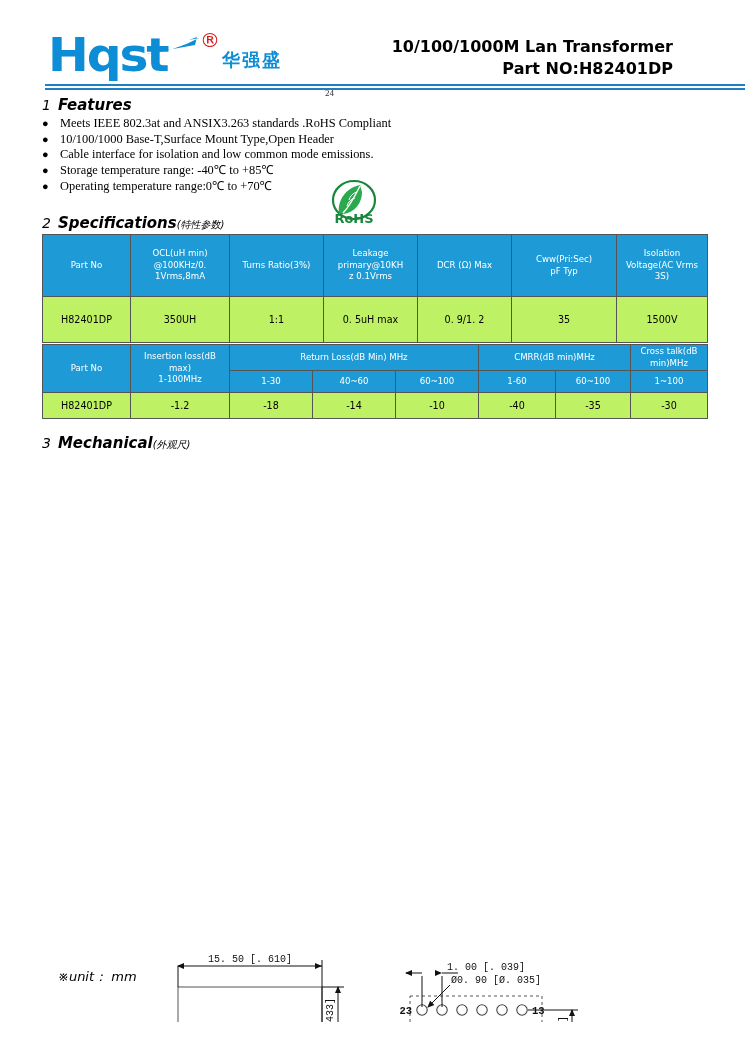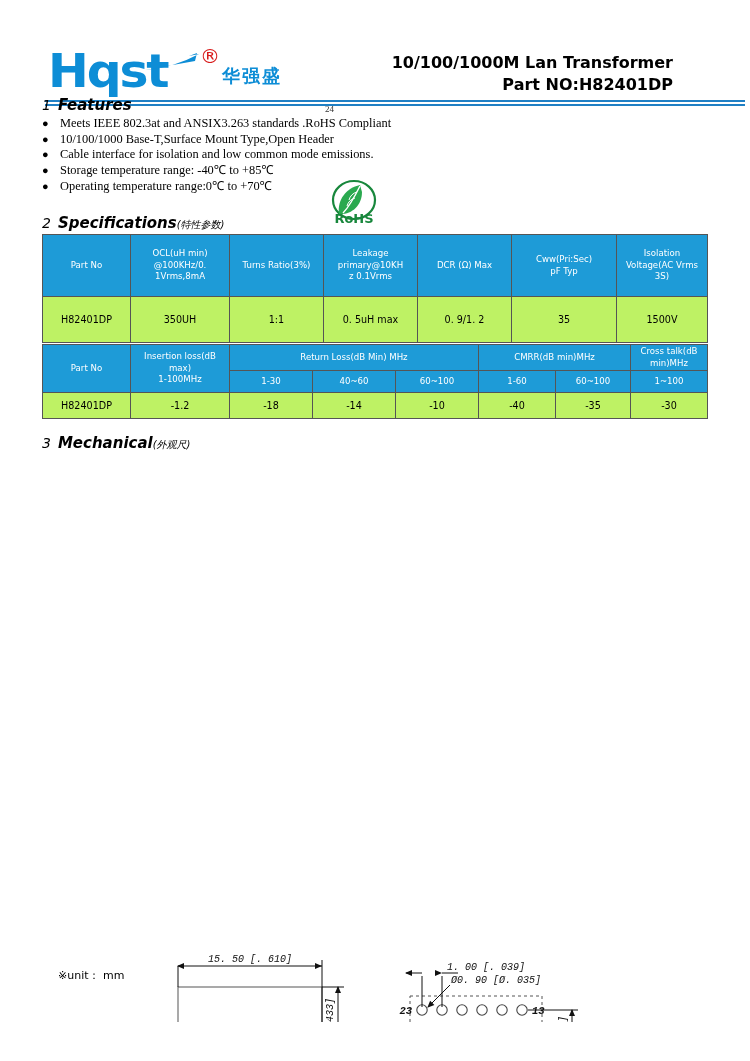--- a/index.html
+++ b/index.html
@@ -10,21 +10,21 @@
   body {
     width: 750px; height: 1061px;
     position: relative;
     font-family: "Liberation Serif", serif;
     color: #000;
     overflow: hidden;
   }
 
   
   .header {
-    position: absolute; left: 0; top: 0; width: 691px; height: 92px; margin-top: 16px;
+    position: absolute; left: 0; top: 0; width: 691px; height: 92px;
   }
   .logo-wrap {
     position: absolute; left: 48px; top: 28px; width: 310px; height: 60px;
   }
   .logo-hqst {
     font-family: "DejaVu Sans", sans-serif;
     font-weight: bold;
     font-size: 46px;
     letter-spacing: -2px;
     color: #0d8dd6;
@@ -136,26 +136,27 @@
   table.spec td {
     background: #bef264;
     color: #000;
     font-size: 9.6px;
   }
   #spec-table-1 { left: 42px; top: 234px; width: 665px; }
   #spec-table-2 { left: 42px; top: 344px; width: 665px; }
 
   
   .mech {
-    position: absolute; left: 0; top: 462px; width: 608px; height: 560px; font-style: italic;
+    position: absolute; left: 0; top: 462px; width: 608px; height: 560px;
   }
   .unit-note {
     position: absolute; left: 58px; top: 968px;
     font-family: "DejaVu Sans", sans-serif;
-    font-size: 11px;
+    font-size: 13px;
+    font-style: italic;
   }
   svg { display: block; }
   .ln { stroke: #555; stroke-width: 1; fill: none; }
   .ln-d { stroke: #555; stroke-width: 1; fill: none; stroke-dasharray: 3 3; }
   .dim { stroke: #111; stroke-width: 1; fill: none; }
   .dtxt {
     font-family: "Liberation Mono", monospace;
     font-size: 10px; fill: #111;
   }
   .lbl {

